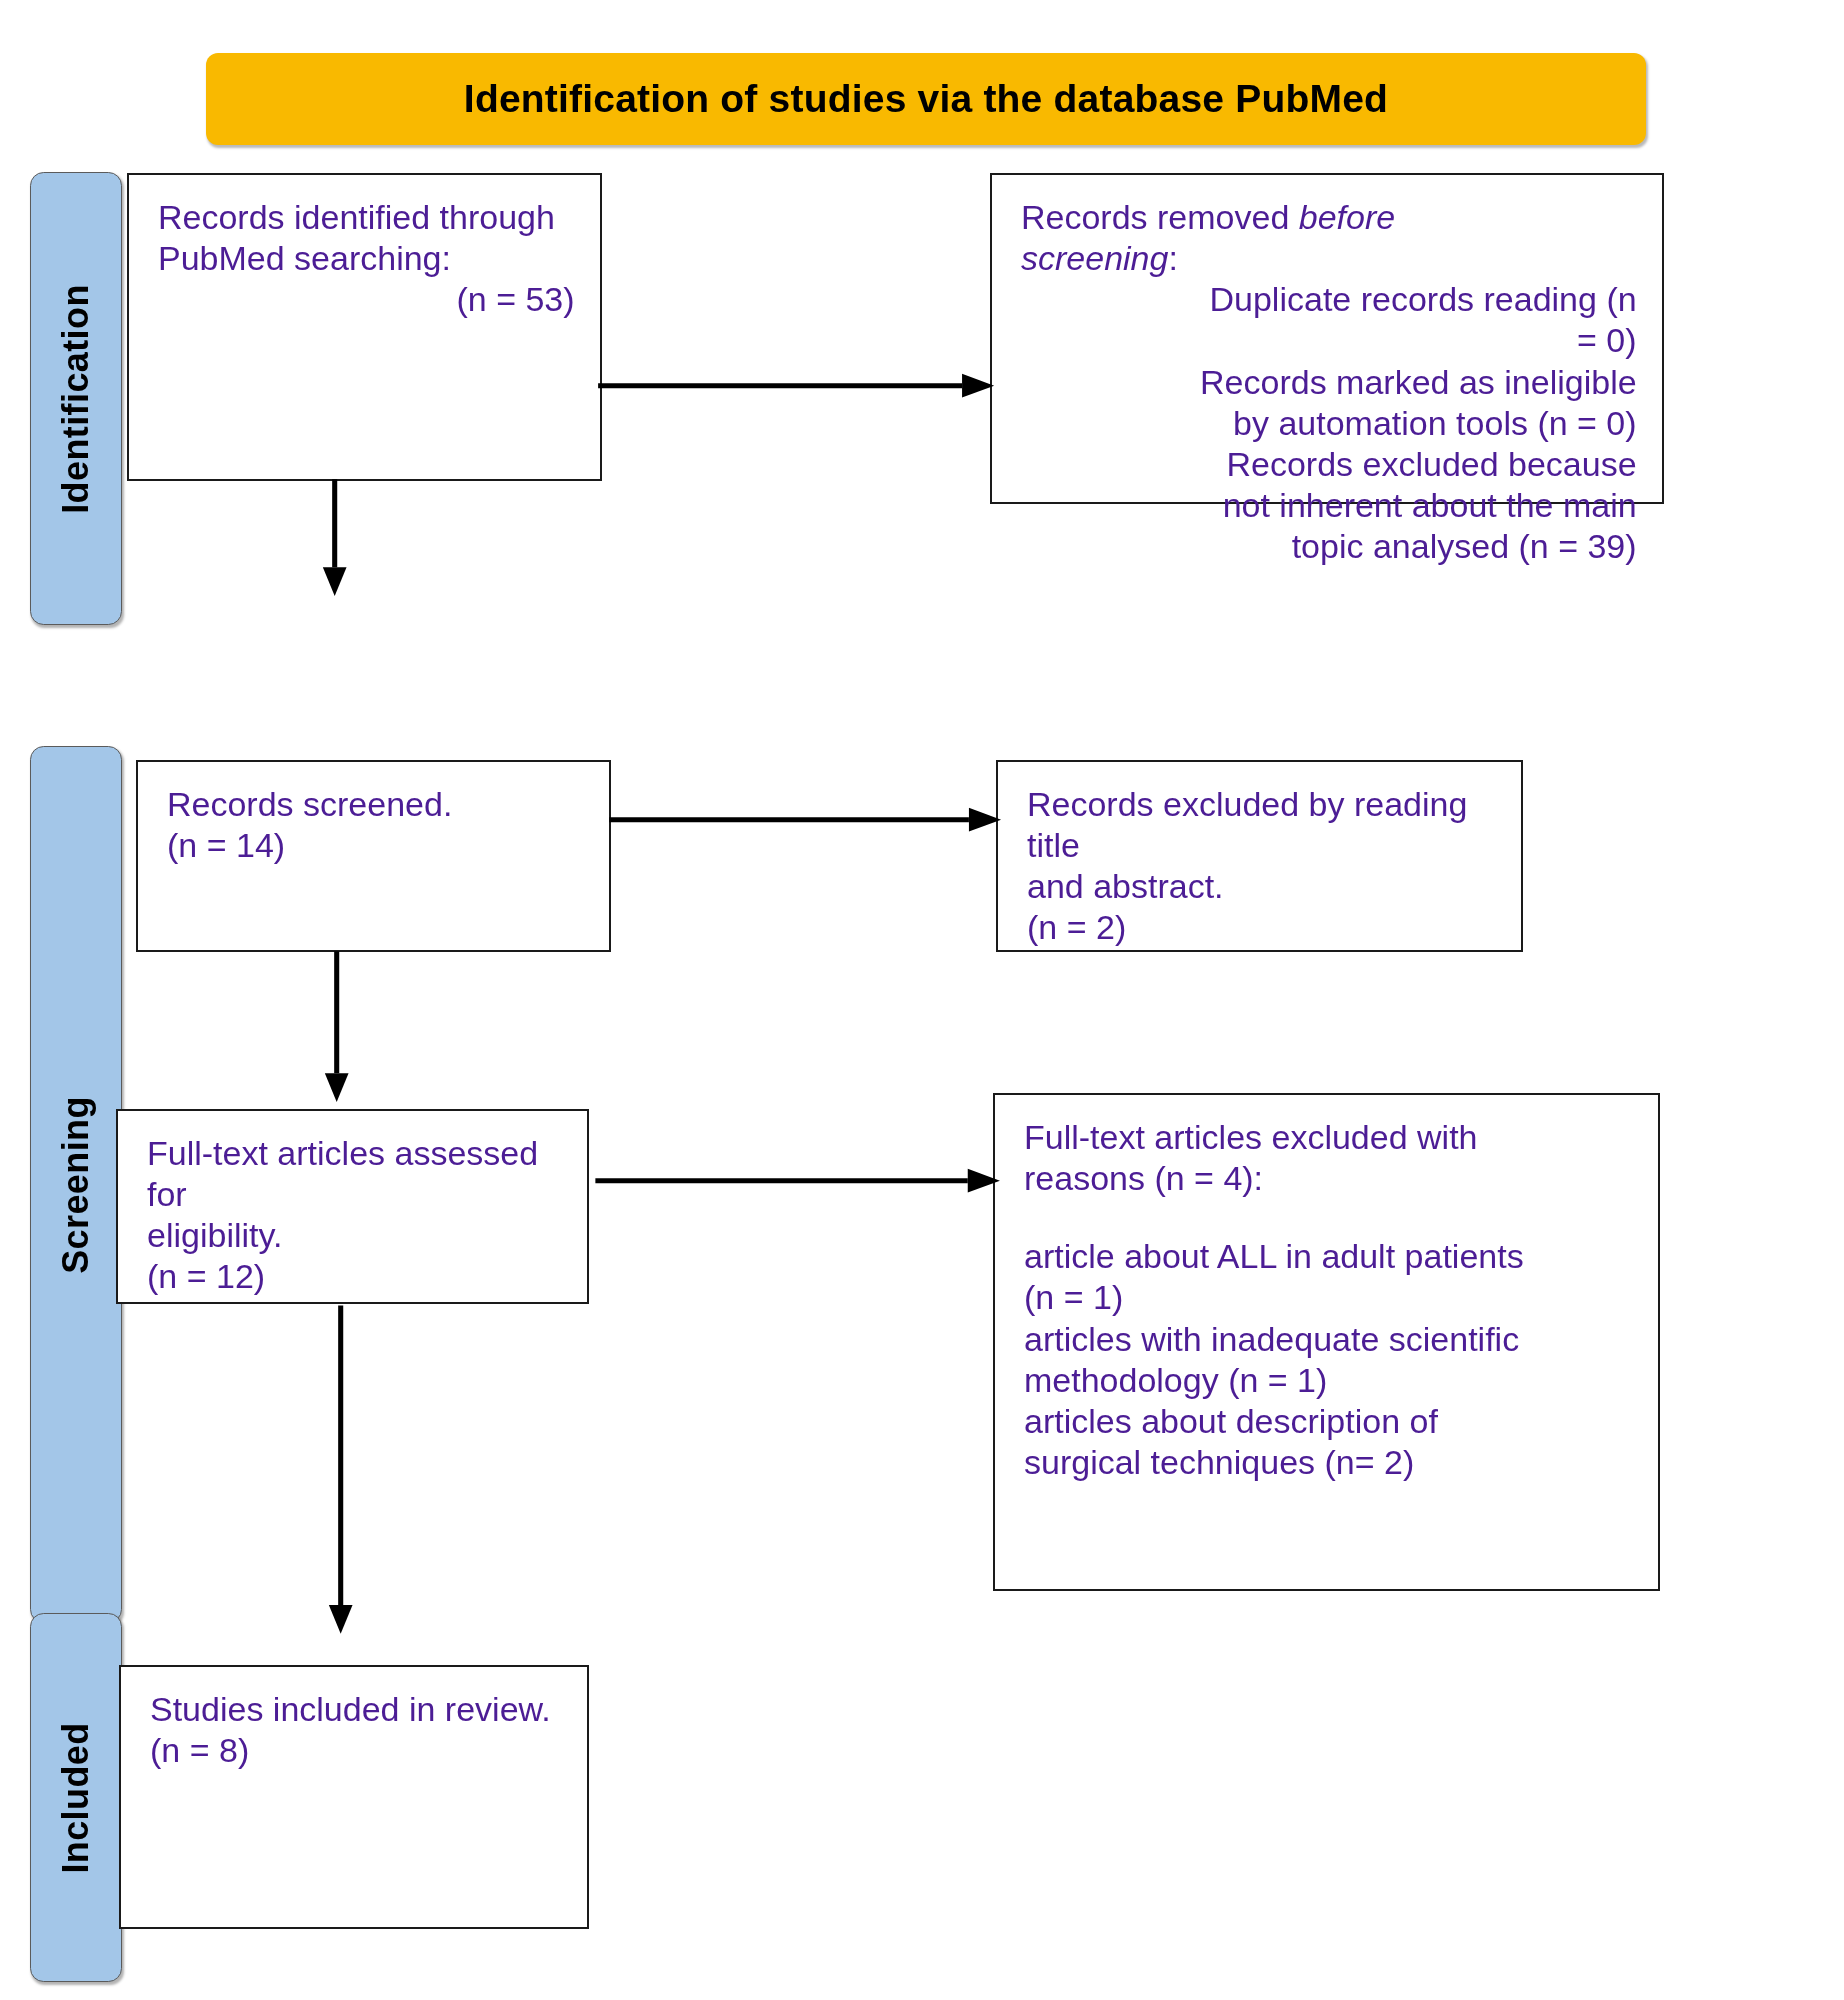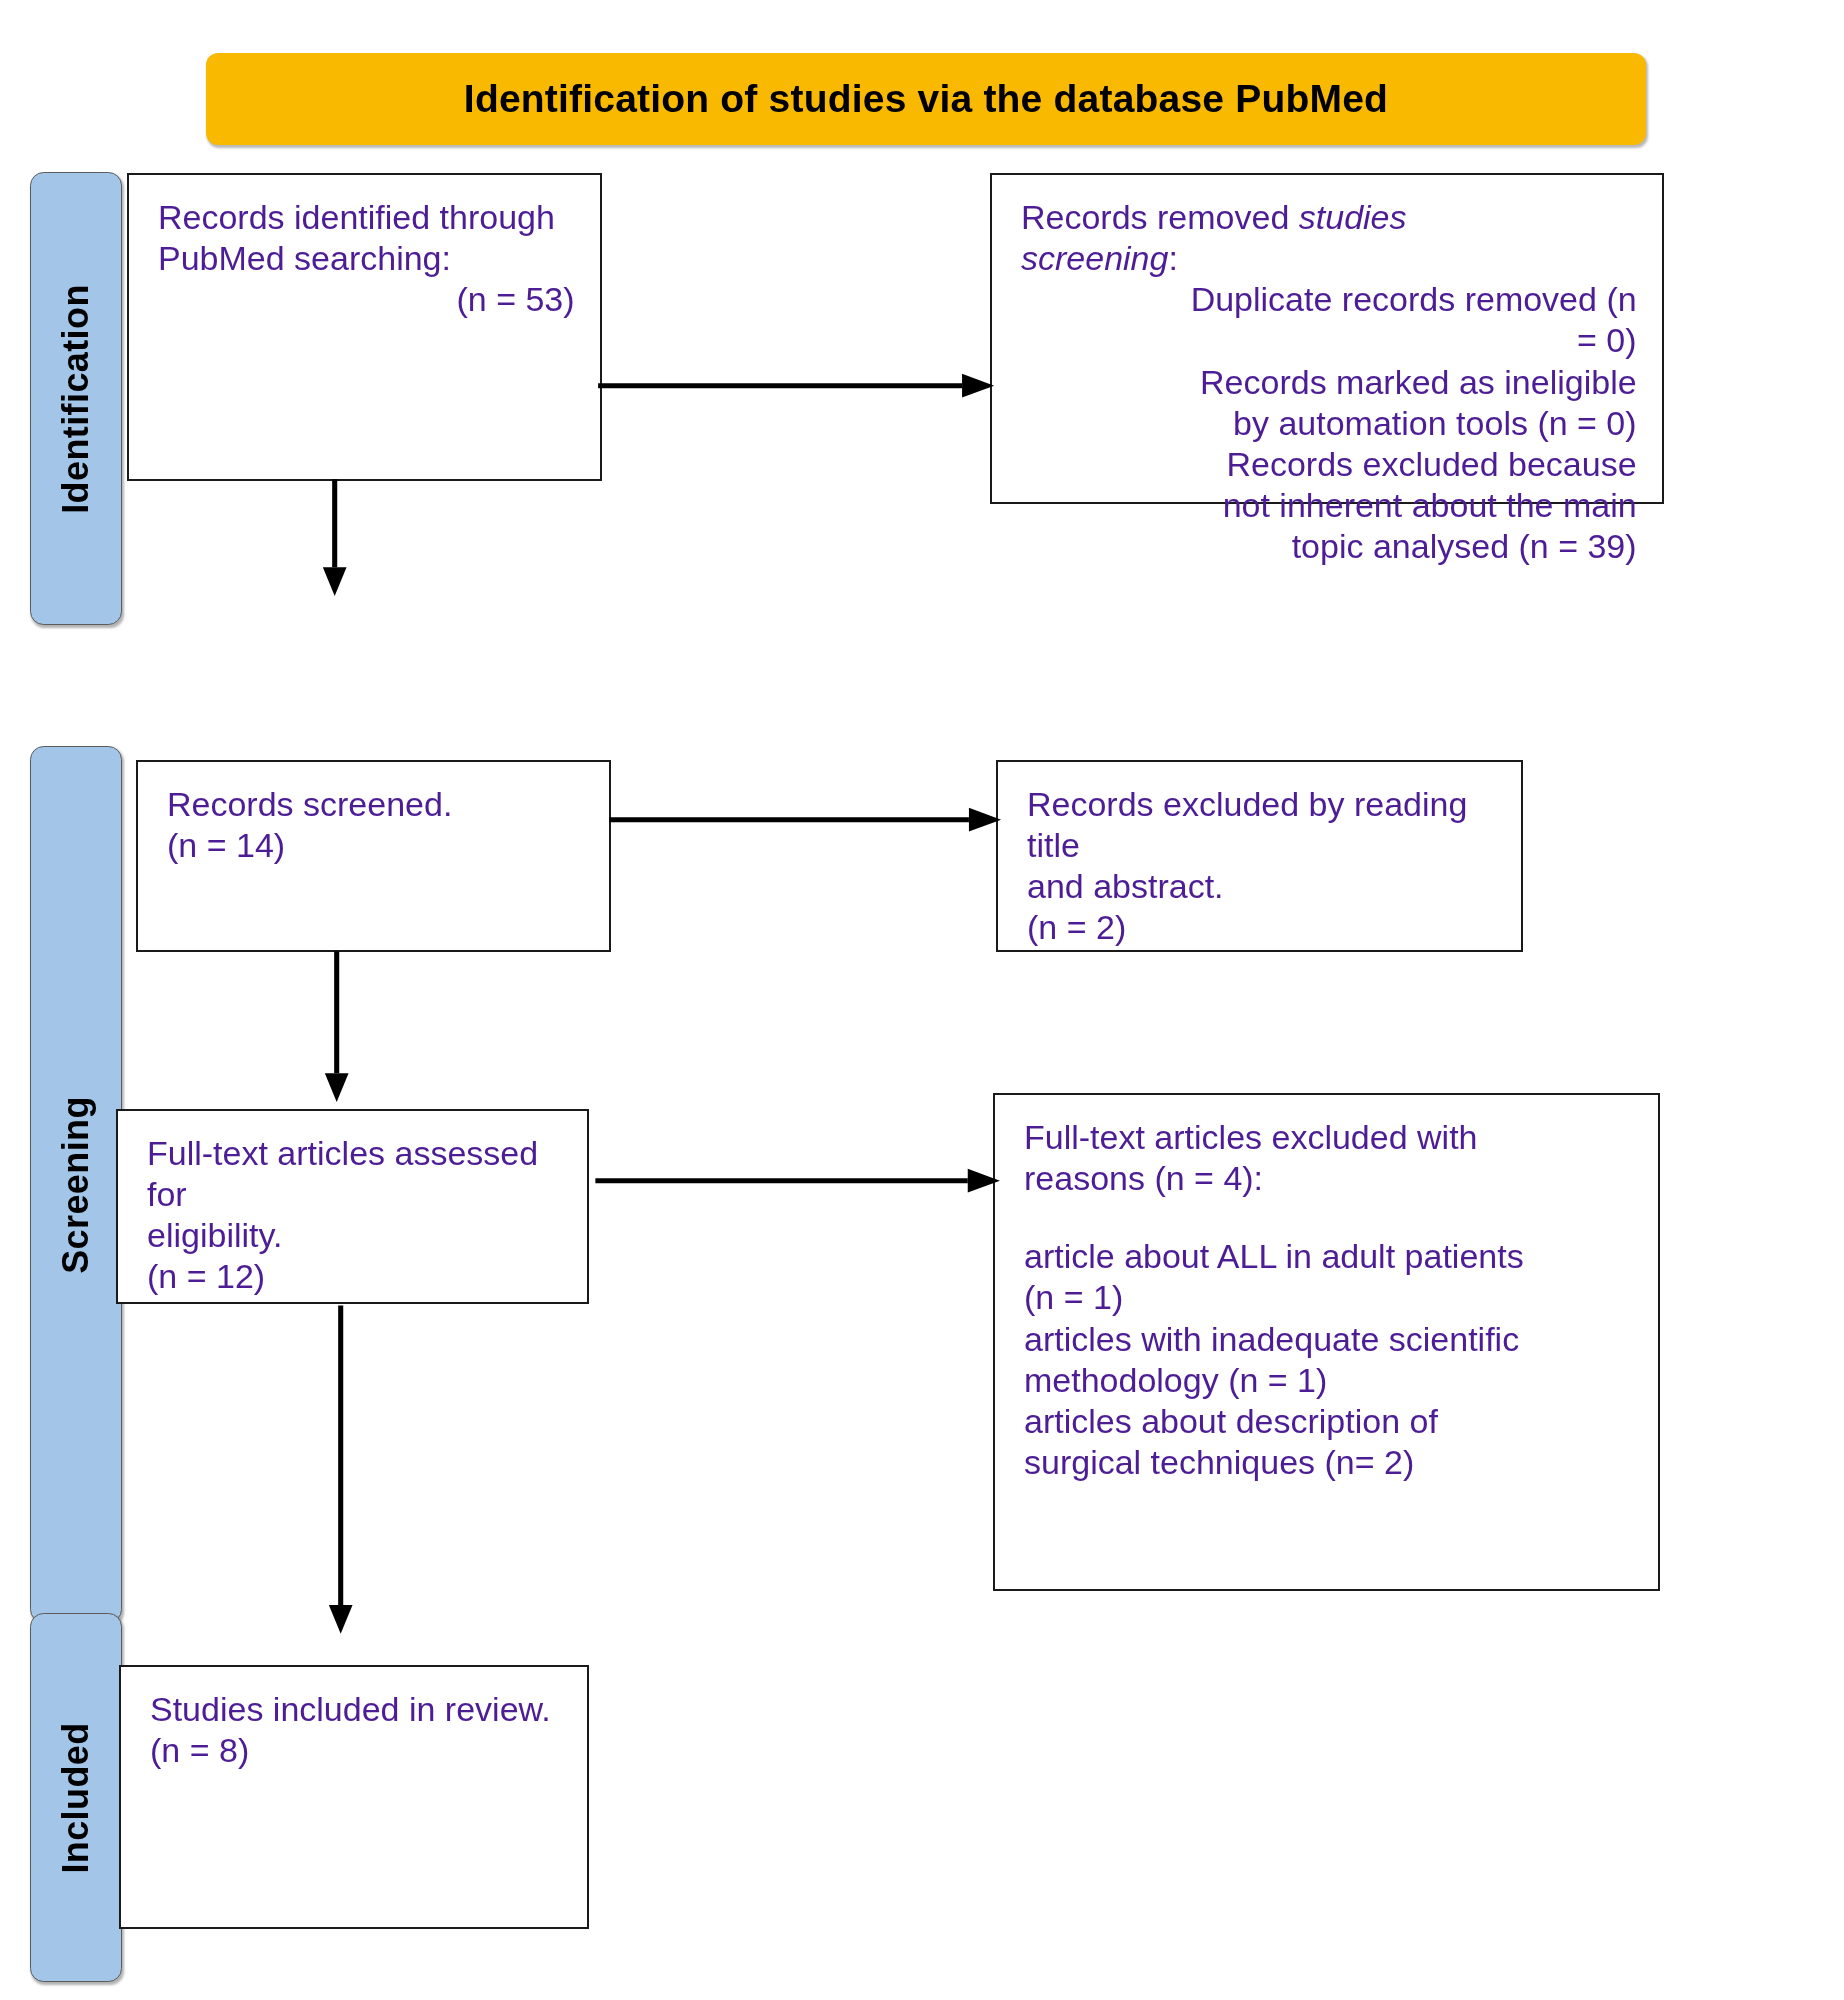--- a/index.html
+++ b/index.html
@@ -119,23 +119,23 @@
     <span class="stage-bar-label">Included</span>
   </div>
 
   <div class="flow-box" id="box-identified">
     <p>Records identified through</p>
     <p>PubMed searching:</p>
     <p class="indent">(n = 53)</p>
   </div>
 
   <div class="flow-box" id="box-removed">
-    <p><span>Records removed </span><em>studies</em></p>
+    <p><span>Records removed </span><em>before</em></p>
     <p><em>screening</em><span>:</span></p>
-    <p class="indent">Duplicate records removed (n</p>
+    <p class="indent">Duplicate records reading (n</p>
     <p class="indent">= 0)</p>
     <p class="indent">Records marked as ineligible</p>
     <p class="indent">by automation tools (n = 0)</p>
     <p class="indent">Records excluded because</p>
     <p class="indent">not inherent about the main</p>
     <p class="indent">topic analysed (n = 39)</p>
   </div>
 
   <div class="flow-box" id="box-screened">
     <p>Records screened.</p>

